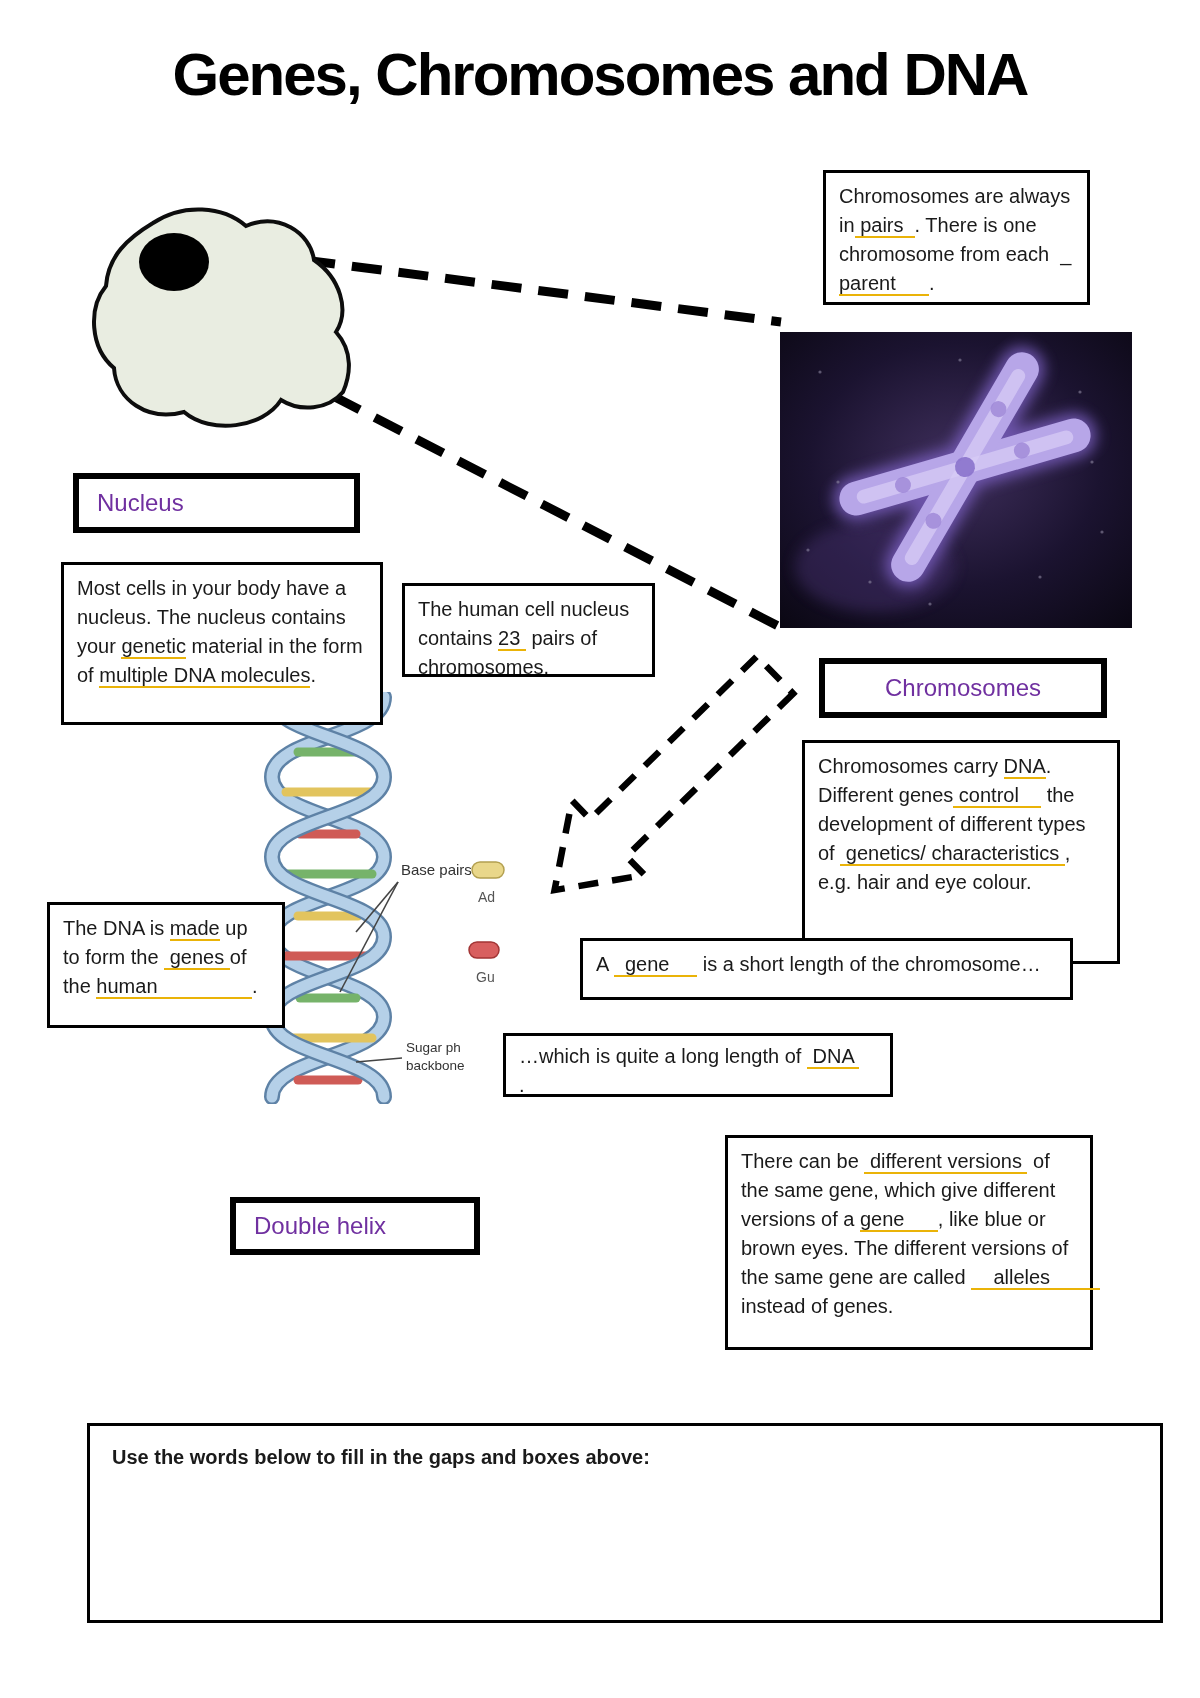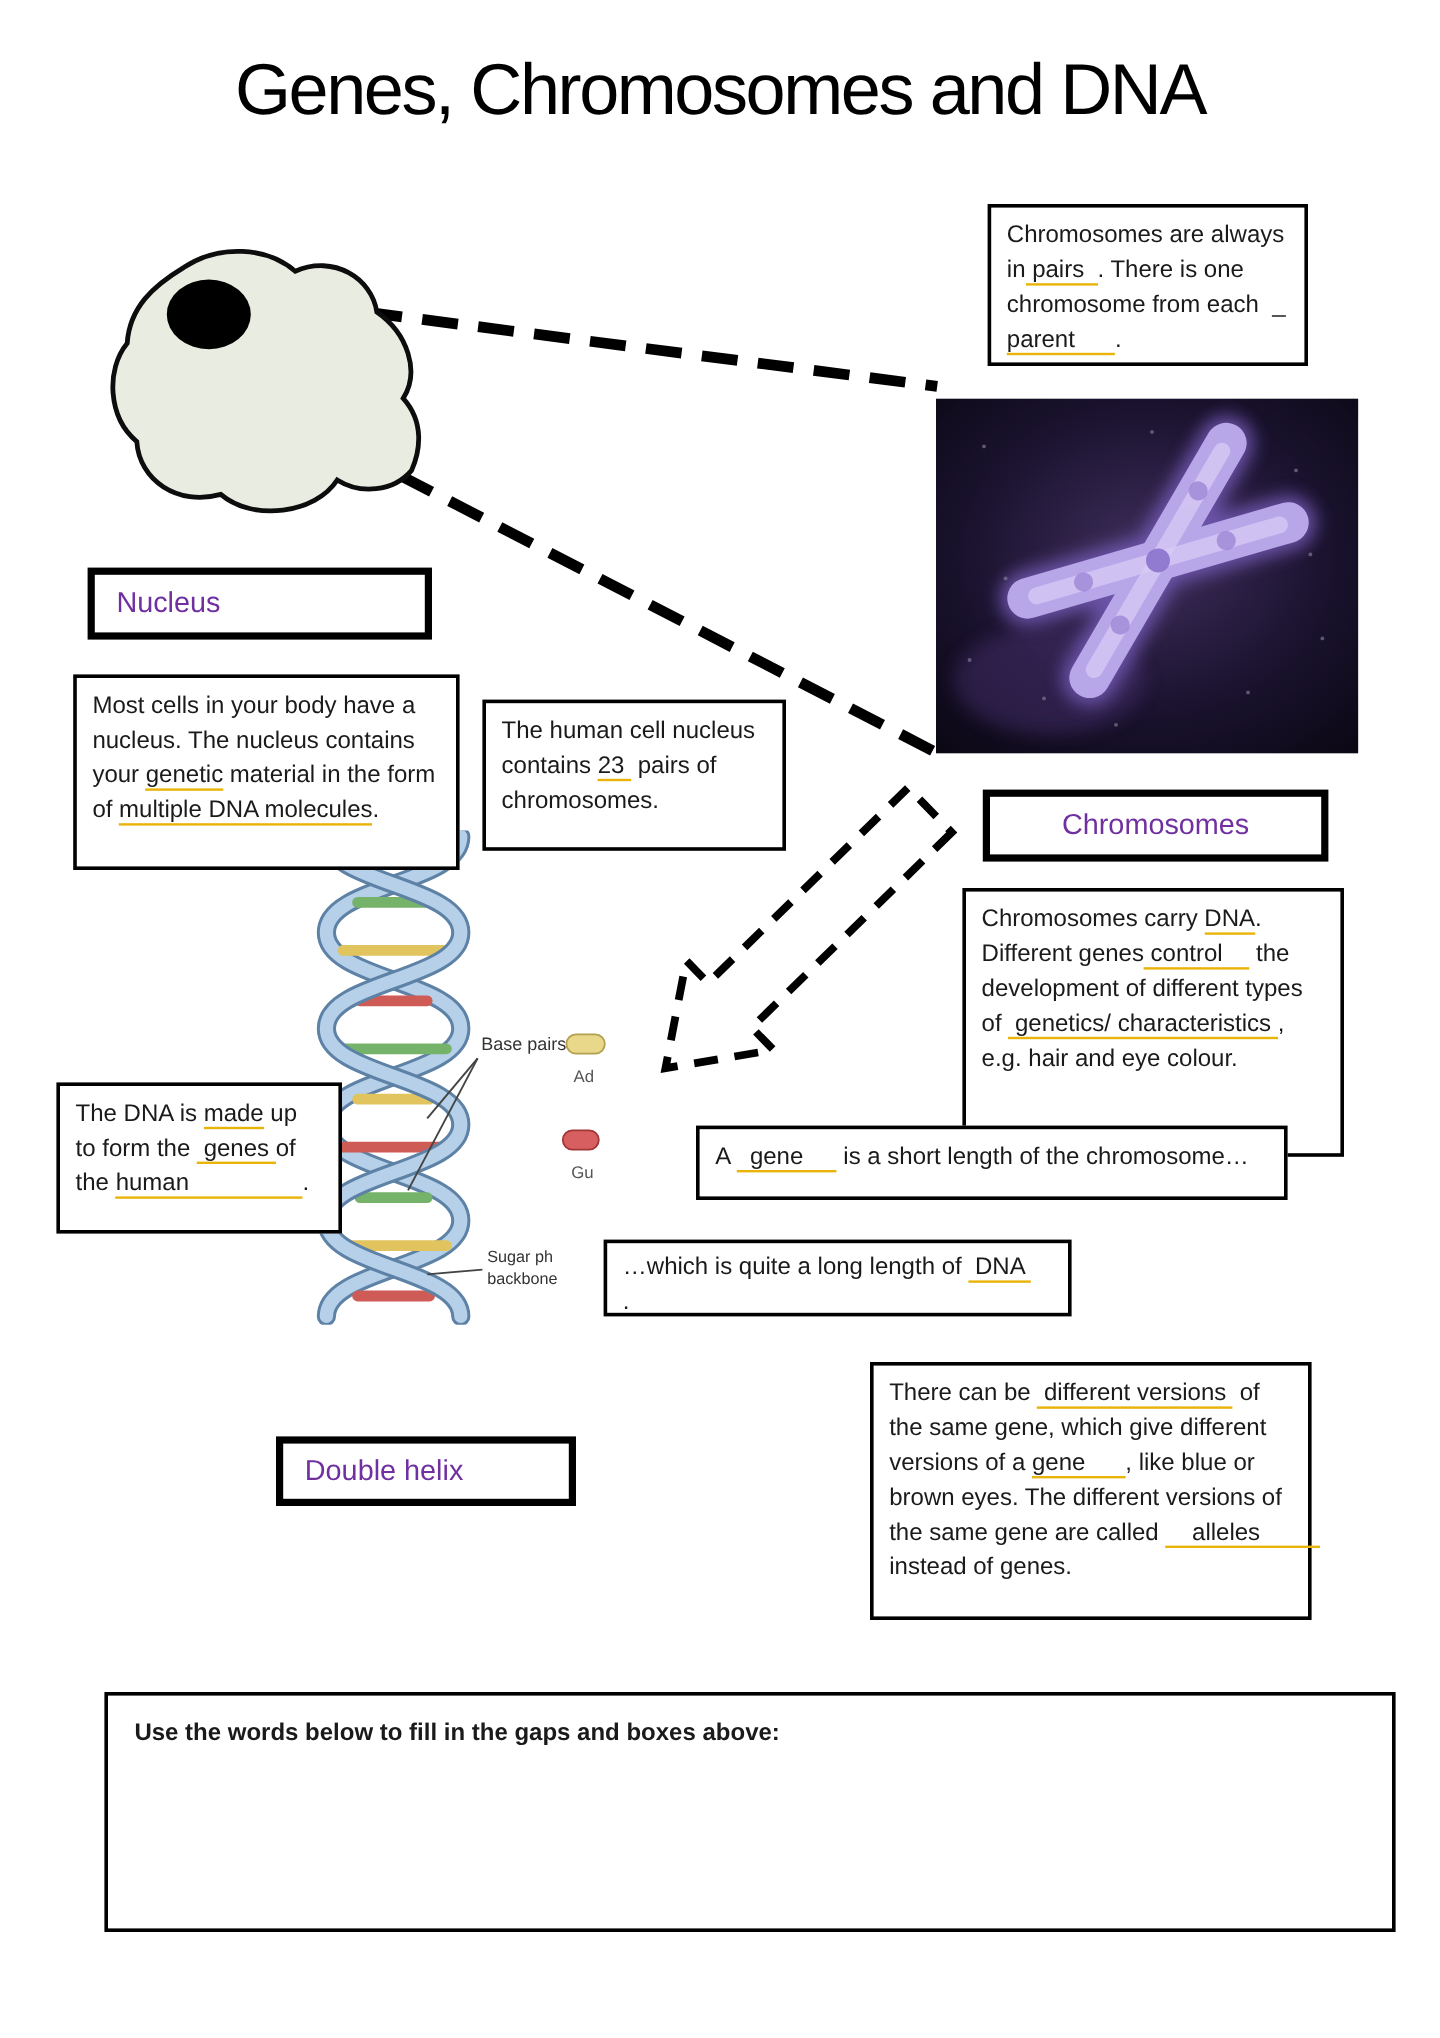--- a/index.html
+++ b/index.html
@@ -4,39 +4,39 @@
 <style>
   * { box-sizing: border-box; margin: 0; padding: 0; }
   html,body { background:#888; }
   .page {
     position: relative; width: 1200px; height: 1698px;
     background: #ffffff; margin: 0 auto; overflow: hidden;
     font-family: "Liberation Sans", sans-serif; color:#1a1a1a;
   }
   .title {
     position:absolute; left:0; right:0; top:40px; text-align:center;
-    font-size:60px; font-weight:normal; letter-spacing:-2px; color:#000;
+    font-size:60px; font-weight:bold; letter-spacing:-2px; color:#000;
   }
   .box {
     position:absolute; background:#fff; border:3px solid #000;
     font-size:20px; line-height:1.45; padding:9px 13px;
     white-space:pre-wrap; z-index:3;
   }
   .labelbox {
     position:absolute; background:#fff; border:6px solid #000;
     color:#7030a0; font-size:24px; display:flex; align-items:center;
     padding:15px 18px; z-index:3;
   }
   .labelbox.centered { justify-content:center; padding:0; }
   .u { border-bottom:2px solid #eab308; }
   .overlay { position:absolute; left:0; top:0; z-index:1; pointer-events:none; }
   .art { position:absolute; z-index:2; }
   .wordbank {
     position:absolute; background:#fff; border:3px solid #000;
-    padding:20px 22px; z-index:3; font-size:20px;
+    padding:20px 22px; z-index:3; font-size:20px;margin-top:13px;
   }
   .wordbank .head { font-weight:bold; margin-bottom:26px; }
   .wordbank .words { line-height:1.75; }
 </style>
 </head>
 <body>
 
 <div class="page">
 
   <div class="title">Genes, Chromosomes and DNA</div>
@@ -147,21 +147,21 @@
   </div>
 
   <div class="labelbox" style="left:230px; top:1197px; width:250px; height:58px;">
     <span>Double helix</span>
   </div>
 
   <div class="box" style="left:823px; top:170px; width:267px; height:135px;"><span>Chromosomes are always in</span><span class="u"> pairs  </span><span>. There is one chromosome from each  _ </span><span class="u">parent      </span><span>.</span></div>
 
   <div class="box" style="left:61px; top:562px; width:322px; height:163px;"><span>Most cells in your body have a nucleus. The nucleus contains your </span><span class="u">genetic</span><span> material in the form of </span><span class="u">multiple DNA molecules</span><span>.</span></div>
 
-  <div class="box" style="left:402px; top:583px; width:253px; height:126px;"><span>The human cell nucleus contains </span><span class="u">23 </span><span> pairs of chromosomes.</span></div>
+  <div class="box" style="left:402px; top:583px; width:253px; height:94px;"><span>The human cell nucleus contains </span><span class="u">23 </span><span> pairs of chromosomes.</span></div>
 
   <div class="box" style="left:802px; top:740px; width:318px; height:224px;"><span>Chromosomes carry </span><span class="u">DNA</span><span>. Different genes</span><span class="u"> control    </span><span> the development of different types of </span><span class="u"> genetics/ characteristics </span><span>, e.g. hair and eye colour.</span></div>
 
   <div class="box" style="left:47px; top:902px; width:238px; height:126px;"><span>The DNA is </span><span class="u">made</span><span> up to form the </span><span class="u"> genes </span><span>of the </span><span class="u">human                 </span><span>.</span></div>
 
   <div class="box" style="left:580px; top:938px; width:493px; height:62px;"><span>A </span><span class="u">  gene     </span><span> is a short length of the chromosome…</span></div>
 
   <div class="box" style="left:503px; top:1033px; width:390px; height:64px; padding-top:6px;"><span>…which is quite a long length of </span><span class="u"> DNA </span><br><span>.</span></div>
 
   <div class="box" style="left:725px; top:1135px; width:368px; height:215px;"><span>There can be </span><span class="u"> different versions </span><span> of the same gene, which give different versions of a </span><span class="u">gene      </span><span>, like blue or brown eyes. The different versions of the same gene are called </span><span class="u">    alleles         </span><span> instead of genes.</span></div>

